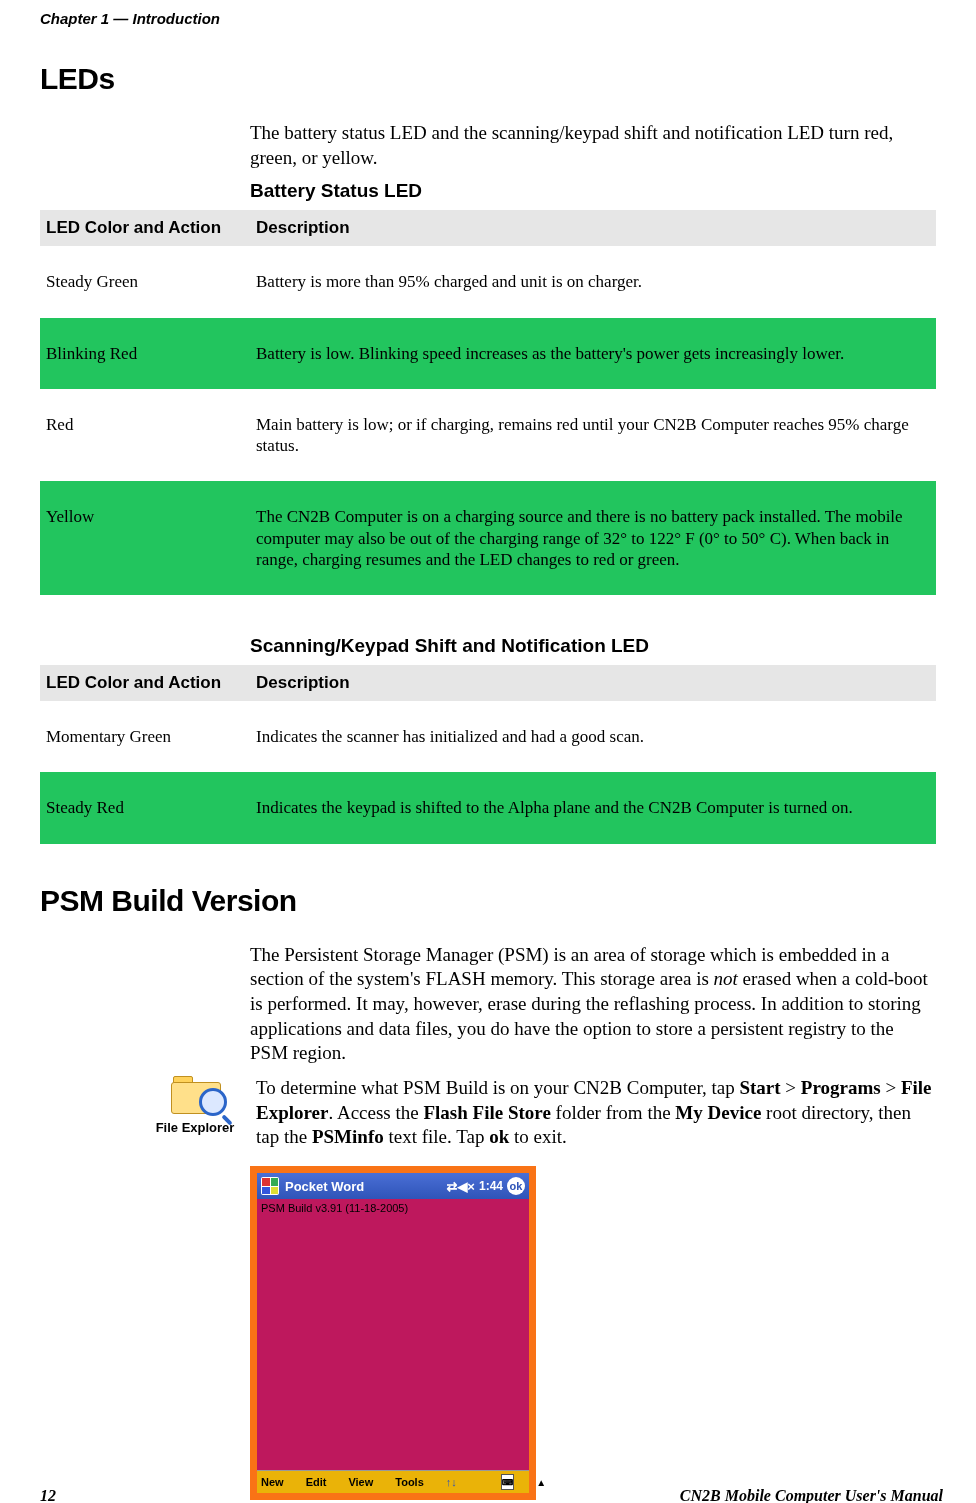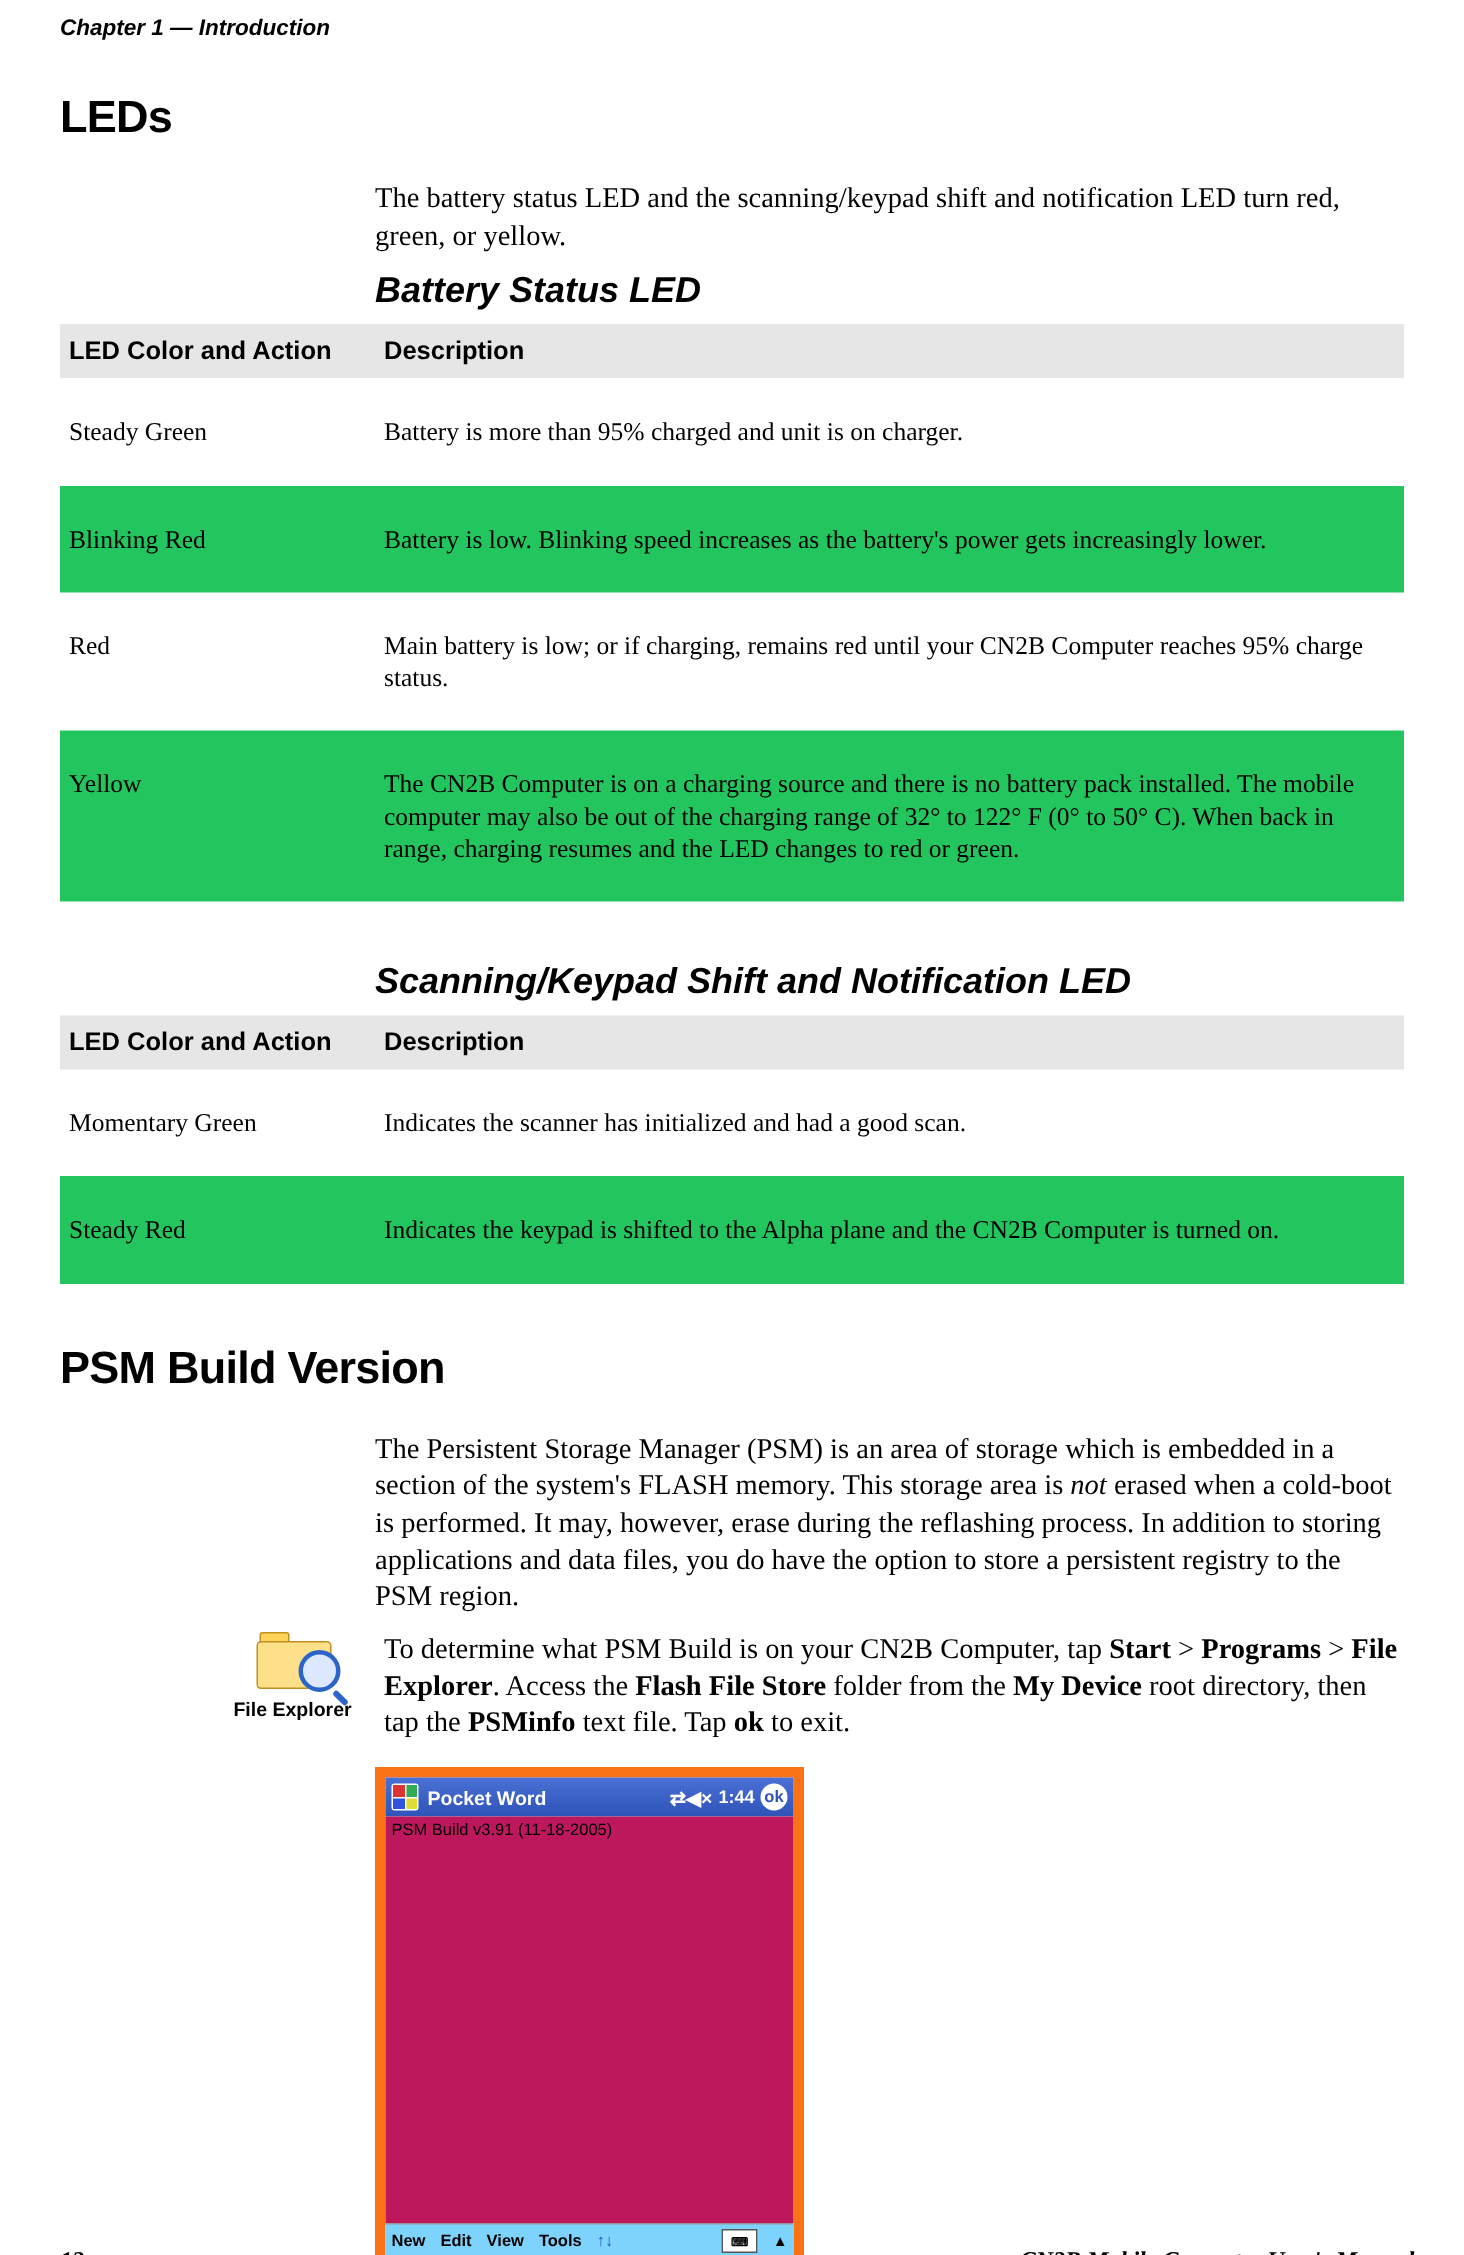--- a/index.html
+++ b/index.html
@@ -37,22 +37,21 @@
   p.body {
     font-size: 19px;
     line-height: 1.3;
     margin: 0 0 10px 0;
   }
   .em { font-style: italic; }
   .bold { font-weight: bold; }
   h3.subhead {
     font-family: Arial, Helvetica, sans-serif;
     font-weight: bold;
-    font-style: italic;
-    font-size: 24px;
+    font-size: 19px;
     margin: 8px 0 8px 0;
   }
   table.led {
     width: 100%;
     border-collapse: collapse;
     font-size: 17px;
     margin-bottom: 40px;
   }
   table.led th {
     font-family: Arial, Helvetica, sans-serif;
@@ -133,23 +132,23 @@
   .ss-title .clock { font-size:12px; font-weight:bold; margin:0 4px; }
   .ss-title .ok {
     background:#fff; color:#2f54b8; font-size:11px; font-weight:bold;
     width:18px; height:18px; border-radius:50%; display:flex; align-items:center; justify-content:center;
   }
   .ss-body {
     background:#be185d; height:265px; padding:3px 4px;
     font-size:11px; color:#000;
   }
   .ss-menu {
-    background:#7dd3fc; border-top:1px solid #999; height:22px;
+    background:#eab308; border-top:1px solid #999; height:22px;
     display:flex; align-items:center; padding:0 4px; font-size:11px; font-weight:bold;
-    gap:10px;
+    gap:22px;
   }
   .ss-menu .spacer { flex:1; }
   .ss-menu .kb {
     width:22px; height:14px; border:1px solid #555; background:#fff;
     display:flex; align-items:center; justify-content:center; font-size:8px;
   }
   .ss-menu .arrow { font-size:10px; }
   .footer {
     position:absolute; bottom:15px; left:40px; right:33px;
     display:flex; justify-content:space-between;

